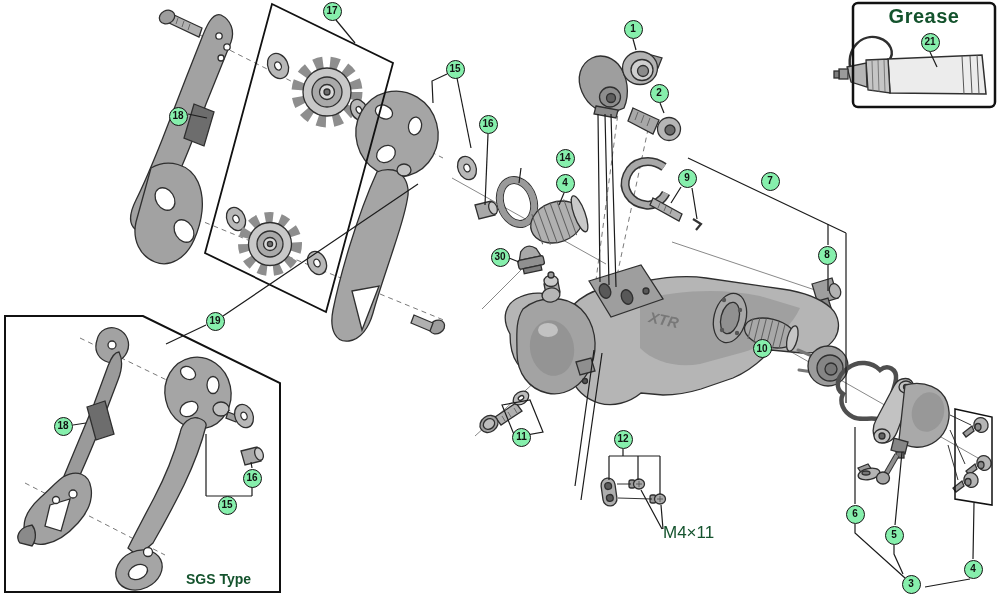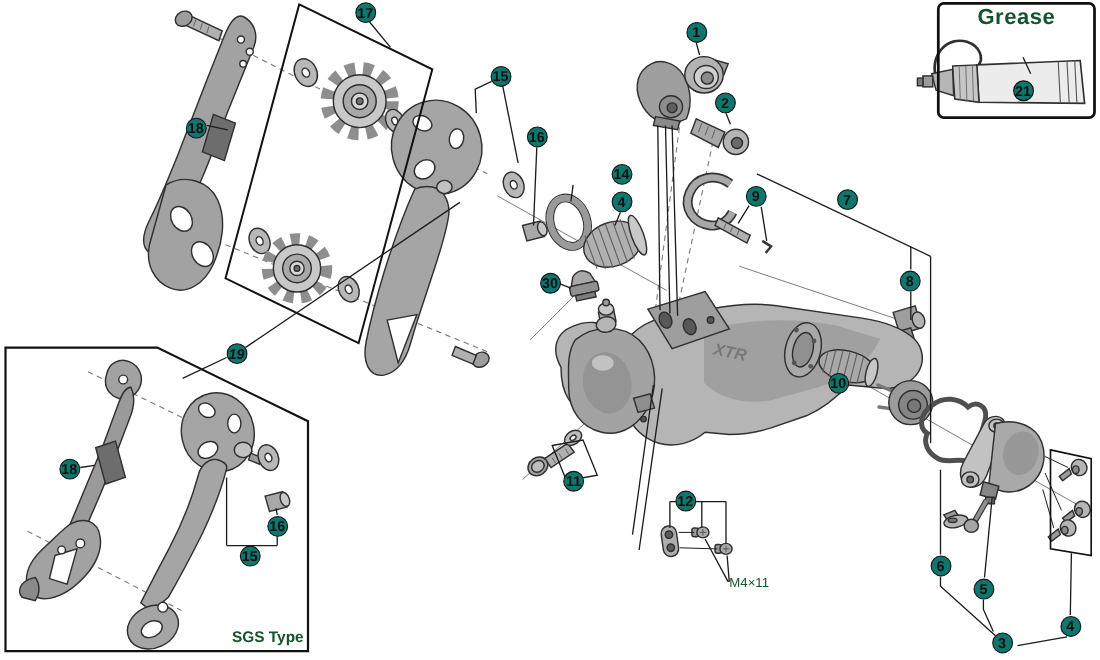--- a/index.html
+++ b/index.html
@@ -2,27 +2,27 @@
 <html><head>
 <meta charset="utf-8">
 <style>
   html,body{margin:0;padding:0;background:#fff;}
   .stage{position:relative;width:1000px;height:600px;background:#fff;overflow:hidden;
          font-family:"Liberation Sans",sans-serif;}
   .stage svg{position:absolute;left:0;top:0;}
   .label{position:absolute;color:#14532d;}
   .label.grease{left:853px;top:5px;width:142px;text-align:center;
                 font-size:20px;font-weight:bold;letter-spacing:.5px;}
-  .label.sgs{left:186px;top:571px;width:90px;text-align:right;
+  .label.sgs{left:186px;top:571px;width:90px;
              font-size:14px;font-weight:bold;}
-  .label.m4{left:663px;top:523px;font-size:12px;font-weight:400;}
+  .label.m4{left:663px;top:523px;font-size:17px;font-weight:400;}
   .callout{position:absolute;width:19px;height:19px;box-sizing:border-box;
-           border:1.7px solid #141414;border-radius:50%;background:#0f766e;
+           border:1.7px solid #141414;border-radius:50%;background:#86efac;
            display:flex;align-items:center;justify-content:center;
-           font-size:13px;font-weight:600;color:#111;line-height:1;}
+           font-size:10px;font-weight:600;color:#111;line-height:1;}
 </style>
 </head>
 <body>
 
 <div class="stage">
 
 <svg width="1000" height="600" viewBox="0 0 1000 600">
 
   <g stroke="#7a7a7a" stroke-width="1" fill="none">
     <path d="M190,30 L443,158" stroke-dasharray="5 4"></path>
@@ -350,27 +350,27 @@
       <div class="callout" style="left: 649.5px; top: 83.5px;">2</div>
       <div class="callout" style="left: 901.5px; top: 574.5px;">3</div>
       <div class="callout" style="left: 963.5px; top: 559.5px;">4</div>
       <div class="callout" style="left: 884.5px; top: 525.5px;">5</div>
       <div class="callout" style="left: 845.5px; top: 504.5px;">6</div>
       <div class="callout" style="left: 760.5px; top: 171.5px;">7</div>
       <div class="callout" style="left: 817.5px; top: 245.5px;">8</div>
       <div class="callout" style="left: 677.5px; top: 168.5px;">9</div>
       <div class="callout" style="left: 752.5px; top: 339px;">10</div>
       <div class="callout" style="left: 512px; top: 427.5px;">11</div>
-      <div class="callout" style="left: 613.5px; top: 429.5px; margin-top: 16px;">12</div>
+      <div class="callout" style="left: 613.5px; top: 429.5px;">12</div>
       <div class="callout" style="left: 555.5px; top: 173.5px;">4</div>
       <div class="callout" style="left: 511.5px; top: 148.5px; margin-left: 44px;">14</div>
       <div class="callout" style="left: 445.5px; top: 59.5px;">15</div>
       <div class="callout" style="left: 478.5px; top: 114.5px;">16</div>
       <div class="callout" style="left: 322.5px; top: 1.5px;">17</div>
       <div class="callout" style="left: 168.5px; top: 106.5px;">18</div>
-      <div class="callout" style="left: 205.5px; top: 311.5px; font-style: italic;">19</div>
+      <div class="callout" style="left: 205.5px; top: 311.5px;">19</div>
       <div class="callout" style="left: 490.5px; top: 247.5px;">30</div>
-      <div class="callout" style="left: 920.5px; top: 32.5px; margin-top: 40px;">21</div>
+      <div class="callout" style="left: 920.5px; top: 32.5px;">21</div>
       <div class="callout" style="left: 53.5px; top: 416.5px;">18</div>
       <div class="callout" style="left: 242.5px; top: 468.5px;">16</div>
       <div class="callout" style="left: 217.5px; top: 495.5px;">15</div>
     </div>
 </div>
 
 </body></html>

